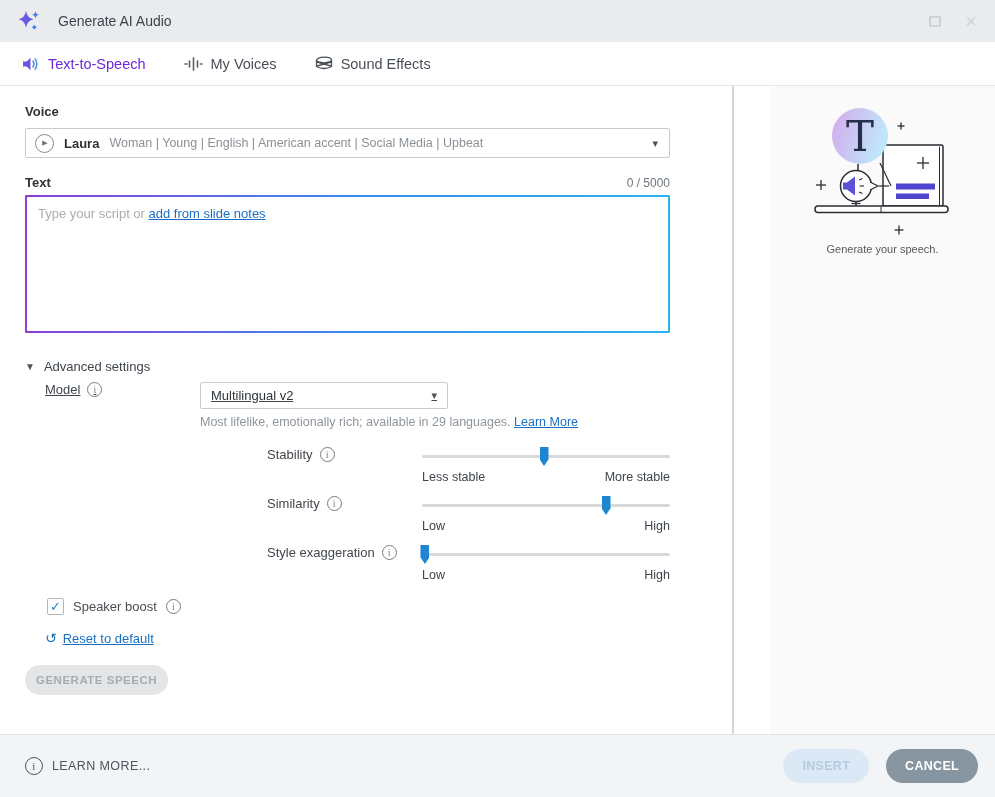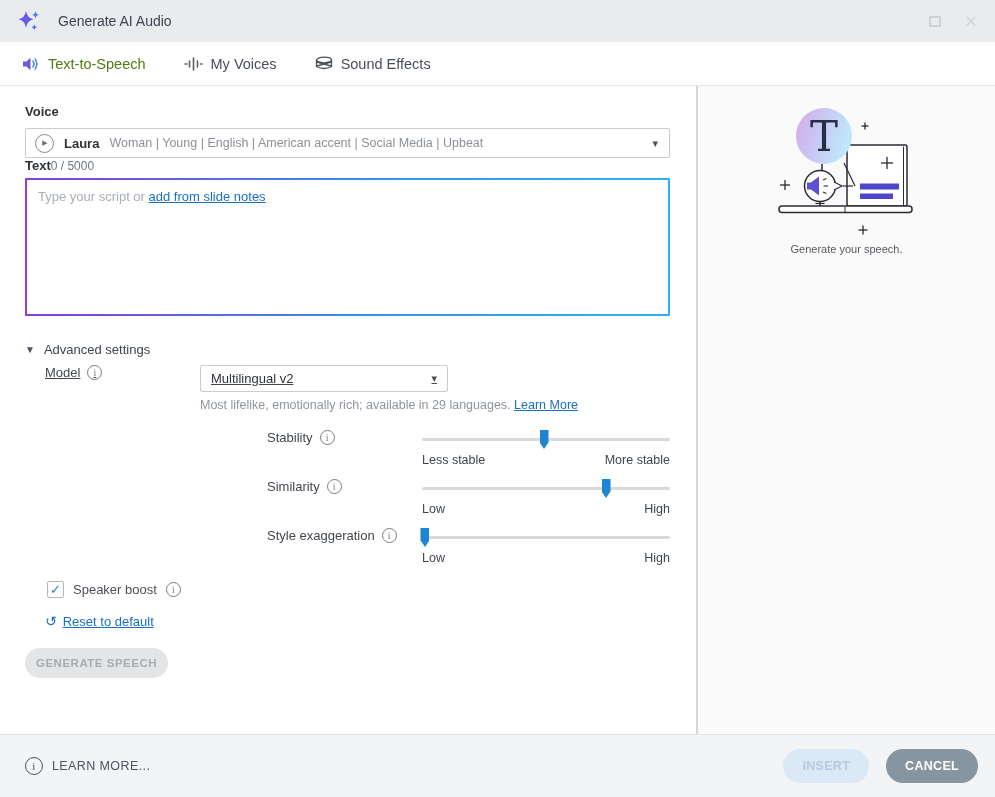--- a/index.html
+++ b/index.html
@@ -10,38 +10,38 @@
   
   .titlebar { height:42px; background:#e9ebed; display:flex; align-items:center; padding:0 18px 0 16px; flex:0 0 auto; }
   .titlebar .title { font-size:14px; color:#3f4450; margin-left:16px; }
   .win-controls { margin-left:auto; display:flex; align-items:center; gap:24px; }
   .win-square { width:12px; height:11px; border:2px solid #ced2d5; border-radius:1px; display:inline-block; }
   .win-close { color:#ced2d5; font-size:20px; line-height:1; }
 
   
   .tabbar { height:44px; background:#fff; border-bottom:1px solid #e4e6e8; display:flex; align-items:center; padding-left:22px; gap:38px; flex:0 0 auto; }
   .tab { display:flex; align-items:center; gap:8px; font-size:14.5px; color:#494f58; cursor:default; }
-  .tab.active { color:#4d7c0f; }
-
-  
-  .body-row { flex:1 1 auto; display:flex; min-height:0; }
+  .tab.active { color:#6d28d9; }
+
+  
+  .body-row { flex:1 1 auto; display:flex; min-height:0;gap:36px; }
   .main { width:696px; background:#fff; padding:0 26px 0 25px; overflow:hidden; }
   .vdivider { width:2px; background:#d5d6d8; }
   .side { flex:1; background:#fafafa; display:flex; flex-direction:column; align-items:center; padding-top:12px; }
 
   .section-label { font-weight:bold; color:#2e3338; font-size:13px; }
   .voice-label { margin-top:18px; }
 
   .voice-select { margin-top:9px; height:30px; border:1px solid #c9cbcd; border-radius:2px; background:#fff; display:flex; align-items:center; padding:0 11px 0 9px; gap:10px; }
   .play-btn { width:19px; height:19px; border:1.3px solid #878d93; border-radius:50%; display:flex; align-items:center; justify-content:center; color:#6a7076; font-size:7px; flex:0 0 auto; padding-left:1px; }
   .voice-name { font-weight:bold; color:#2e3338; }
   .voice-traits { color:#8b9197; font-size:12.5px; }
   .caret { margin-left:auto; color:#4a4f55; font-size:11px; }
 
-  .text-row { display:flex; align-items:baseline; justify-content:flex-start; }
+  .text-row { margin-top:17px; display:flex; align-items:baseline; justify-content:space-between; }
   .counter { font-size:12px; color:#6f767d; }
 
   .textbox { margin-top:5px; height:138px; border:2px solid transparent; border-radius:1px;
     background:linear-gradient(#fff,#fff) padding-box, linear-gradient(90deg,#8a3ed6,#3a8ae8,#2bb3f3) border-box;
     padding:9px 11px; cursor:text; }
   .placeholder { color:#a9aeb4; font-size:13px; }
   a.link { color:#1a6fc4; }
 
   .check-row { display:flex; align-items:center; gap:9px; }
   .captions-row { margin-top:16px; }

